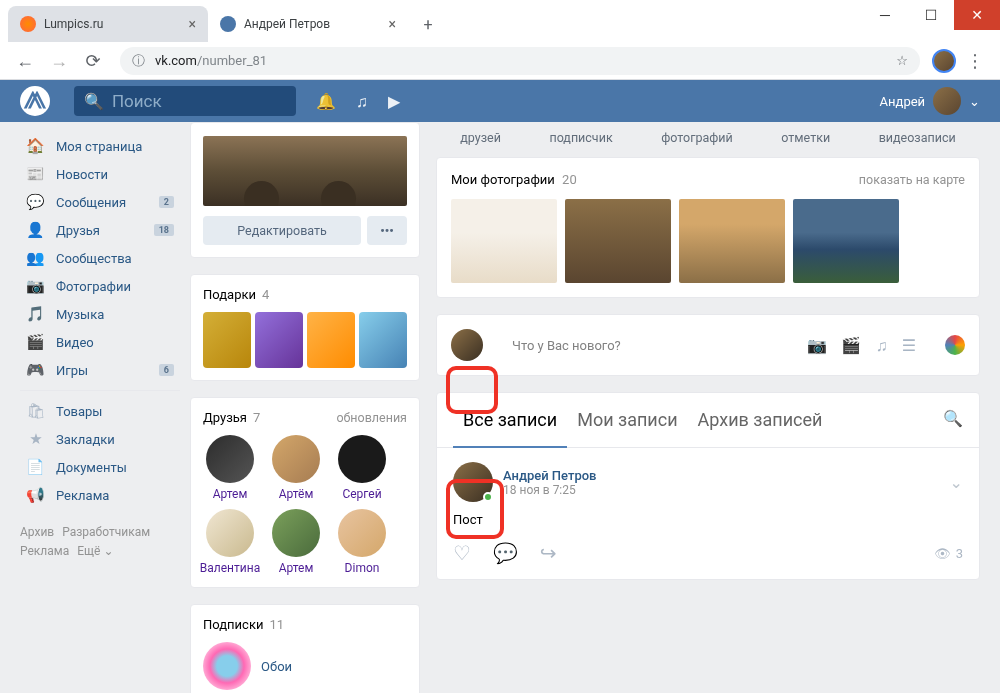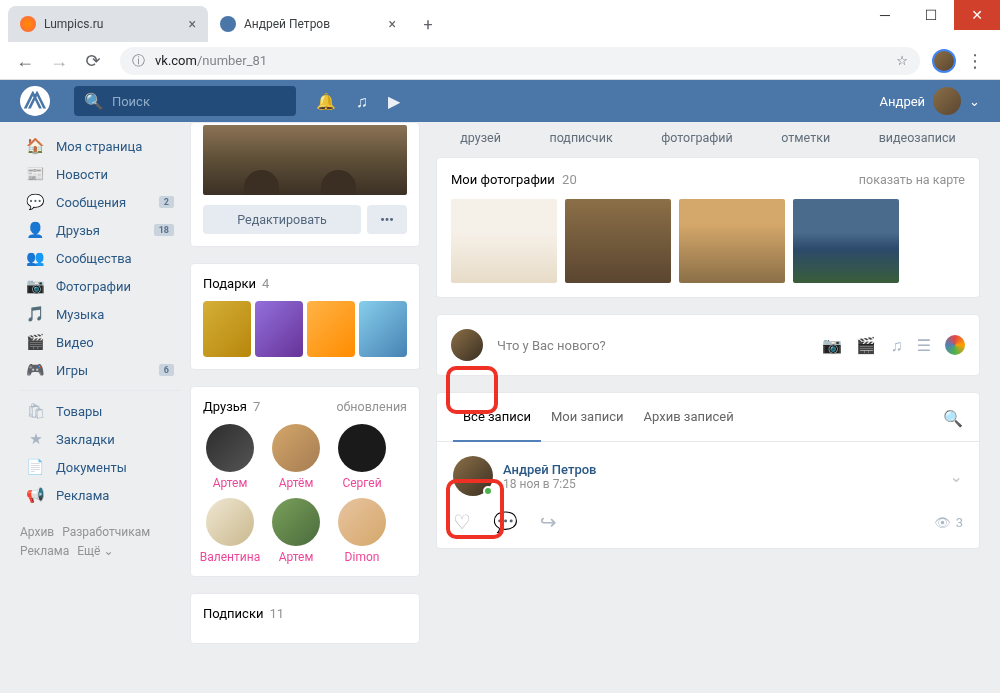--- a/index.html
+++ b/index.html
@@ -19,21 +19,21 @@
 .nav-btn{width:30px;height:30px;display:flex;align-items:center;justify-content:center;color:#5f6368;font-size:18px}
 .nav-btn.disabled{color:#b0b0b0}
 .address{flex:1;display:flex;align-items:center;background:#f1f3f4;border-radius:15px;height:28px;padding:0 12px;font-size:13px;color:#202124;margin:0 8px}
 .url-host{color:#202124}
 .url-path{color:#80868b}
 .url-star{margin-left:auto;color:#5f6368}
 .profile-pic{width:24px;height:24px;border-radius:50%;background:linear-gradient(135deg,#8b6f47,#5a4530);border:2px solid #4285f4}
 .vk-header{background:#4a76a8;height:42px;display:flex;align-items:center;padding:0 20px;color:#fff}
 .vk-logo{font-weight:bold;font-size:22px;margin-right:24px;background:#fff;color:#4a76a8;width:30px;height:30px;border-radius:50%;display:flex;align-items:center;justify-content:center;font-family:Arial}
 .vk-search{background:#224b7a;border-radius:4px;height:30px;display:flex;align-items:center;padding:0 10px;width:222px;gap:8px}
-.vk-search input{background:none;border:none;color:#8fadc8;font-size:13px;outline:none;flex:1}
+.vk-search input{background:none;border:none;color:#8fadc8;font-size:17px;outline:none;flex:1}
 .vk-search input::placeholder{color:#8fadc8}
 .vk-icons{display:flex;gap:20px;margin-left:20px;font-size:16px;opacity:0.9}
 .vk-user{margin-left:auto;display:flex;align-items:center;gap:8px;font-size:13px}
 .vk-avatar-sm{width:28px;height:28px;border-radius:50%;background:linear-gradient(135deg,#8b6f47,#5a4530)}
 .main{display:flex;padding:0 20px}
 .sidebar{width:160px;padding-top:10px}
 .menu-item{display:flex;align-items:center;padding:5px 6px;font-size:13px;color:#2a5885;gap:10px;cursor:pointer;border-radius:3px}
 .menu-icon{width:20px;color:#a8b5c4;font-size:15px;text-align:center}
 .menu-badge{margin-left:auto;background:#c9d3de;color:#5a738d;font-size:9px;font-weight:bold;padding:1px 5px;border-radius:2px}
 .footer-links{margin-top:14px;font-size:12px;color:#939393;line-height:1.6}
@@ -51,21 +51,21 @@
 .panel-title .link{margin-left:auto;font-size:12.5px;color:#939393}
 .gifts-row{display:flex;gap:4px}
 .gift-box{width:56px;height:56px;border-radius:4px}
 .g1{background:linear-gradient(135deg,#d4af37,#b8860b)}
 .g2{background:linear-gradient(135deg,#9370db,#663399)}
 .g3{background:linear-gradient(135deg,#ffb347,#ff8c00)}
 .g4{background:linear-gradient(135deg,#87ceeb,#4682b4)}
 .friends-grid{display:flex;flex-wrap:wrap;gap:8px 12px}
 .friend{display:flex;flex-direction:column;align-items:center;width:54px}
 .friend-av{width:48px;height:48px;border-radius:50%}
-.friend-name{font-size:12px;color:#ec4899;margin-top:4px;text-align:right}
+.friend-name{font-size:12px;color:#4c1d95;margin-top:4px;text-align:right}
 .fa1{background:linear-gradient(135deg,#2c2c2c,#555)}
 .fa2{background:linear-gradient(135deg,#d4a76a,#a67c52)}
 .fa3{background:#1a1a1a}
 .fa4{background:linear-gradient(135deg,#f0e6d2,#c9b98e)}
 .fa5{background:linear-gradient(135deg,#7ba05b,#4a6b3c)}
 .fa6{background:linear-gradient(135deg,#e8c4a0,#d4a76a)}
 .sub-item{display:flex;align-items:center;gap:10px}
 .sub-av{width:48px;height:48px;border-radius:50%;background:radial-gradient(circle,#87ceeb 30%,#ff69b4 50%,#fff)}
 .col3{flex:1;margin-left:16px}
 .stats-row{display:flex;justify-content:space-around;padding:8px 0 2px;font-size:12.5px;color:#626d7a}
@@ -73,28 +73,28 @@
 .photos-head{display:flex;justify-content:space-between;font-size:13px;margin-bottom:12px}
 .photos-head .title{color:#000}
 .photos-head .count{color:#939393;margin-left:4px}
 .photos-head .map{color:#939393;font-size:12.5px}
 .photos-row{display:flex;gap:8px}
 .photo{width:106px;height:84px;border-radius:2px}
 .ph1{background:linear-gradient(180deg,#f5f0e8 40%,#e8dcc8)}
 .ph2{background:linear-gradient(180deg,#8b6f47,#5a4530)}
 .ph3{background:linear-gradient(180deg,#d4a76a 30%,#8b6f47)}
 .ph4{background:linear-gradient(180deg,#4a6b8c 40%,#2c4a6b 60%,#3a5e3a)}
-.post-input{background:#fff;border:1px solid #e7e8ec;border-radius:4px;padding:14px;margin-top:16px;display:flex;align-items:center;gap:14px;position:relative}
+.post-input{background:#fff;border:1px solid #e7e8ec;border-radius:4px;padding:14px;margin-top:16px;display:flex;align-items:center;gap:29px;position:relative}
 .post-av{width:32px;height:32px;border-radius:50%;background:linear-gradient(135deg,#8b6f47,#3a2f22)}
 .post-placeholder{color:#828282;font-size:13px;flex:1}
 .post-icons{display:flex;gap:14px;color:#a8b5c4;font-size:16px}
 .anniv{width:20px;height:20px;border-radius:50%;background:conic-gradient(#e64646,#ffa000,#4bb34b,#5181b8,#e64646)}
 .tabs-panel{background:#fff;border:1px solid #e7e8ec;border-radius:4px;margin-top:16px}
 .tabs-head{display:flex;padding:0 16px;border-bottom:1px solid #e7e8ec;position:relative}
-.tab-item{padding:16px 10px;font-size:13px;color:#656565}
+.tab-item{padding:16px 10px;font-size:18px;color:#656565}
 .tab-item.active{color:#000;border-bottom:2px solid #5181b8;margin-bottom:-1px}
 .tabs-head .search{position:absolute;right:16px;top:16px;color:#a8b5c4}
 .post{padding:14px 16px}
 .post-header{display:flex;align-items:center;gap:10px;position:relative}
 .post-author-av{width:40px;height:40px;border-radius:50%;background:linear-gradient(135deg,#8b6f47,#3a2f22);position:relative}
 .online-dot{position:absolute;bottom:0;right:0;width:10px;height:10px;background:#4bb34b;border:2px solid #fff;border-radius:50%}
 .post-author{font-size:13px;font-weight:500;color:#2a5885}
 .post-time{font-size:12px;color:#939393}
 .post-chevron{position:absolute;right:0;color:#c0c8d0}
 .post-text{font-size:13px;margin-top:10px}
@@ -220,21 +220,21 @@
           <span>Реклама</span>
         </div>
       </div>
     <div class="footer-links">
       <a>Архив</a><a>Разработчикам</a><br>
       <a>Реклама</a><a>Ещё ⌄</a>
     </div>
   </div>
 
   <div class="col2">
-    <div class="panel" style="padding-top:2px">
+    <div class="panel" style="padding-top:13px">
       <div class="profile-img"></div>
       <div class="btn-row">
         <button class="btn">Редактировать</button>
         <button class="btn btn-dots">•••</button>
       </div>
     </div>
     <div class="panel">
       <div class="panel-title">
           <span>Подарки</span>
           <span class="count">4</span>
@@ -277,20 +277,26 @@
             <div class="friend-av fa6"></div>
             <div class="friend-name">Dimon</div>
           </div>
         </div>
     </div>
     <div class="panel">
       <div class="panel-title">
           <span>Подписки</span>
           <span class="count">11</span>
         </div>
+      <div class="sub-item">
+        <div class="sub-av"></div>
+        <div>
+            <div style="font-size:13px;color:#2a5885">Обои</div>
+          </div>
+      </div>
     </div>
   </div>
 
   <div class="col3">
     <div class="stats-row">
       <span>друзей</span>
       <span>подписчик</span>
       <span>фотографий</span>
       <span>отметки</span>
       <span>видеозаписи</span>
@@ -329,20 +335,21 @@
         <div class="post-header">
           <div class="post-author-av">
               <div class="online-dot"></div>
             </div>
           <div>
             <div class="post-author">Андрей Петров</div>
             <div class="post-time">18 ноя в 7:25</div>
           </div>
           <div class="post-chevron">⌄</div>
         </div>
+        <div class="post-text">Пост</div>
         <div class="post-actions">
           <span>♡</span>
           <span>💬</span>
           <span>↪</span>
           <span class="views">👁 <span>3</span></span>
         </div>
       </div>
     </div>
   </div>
 </div>

